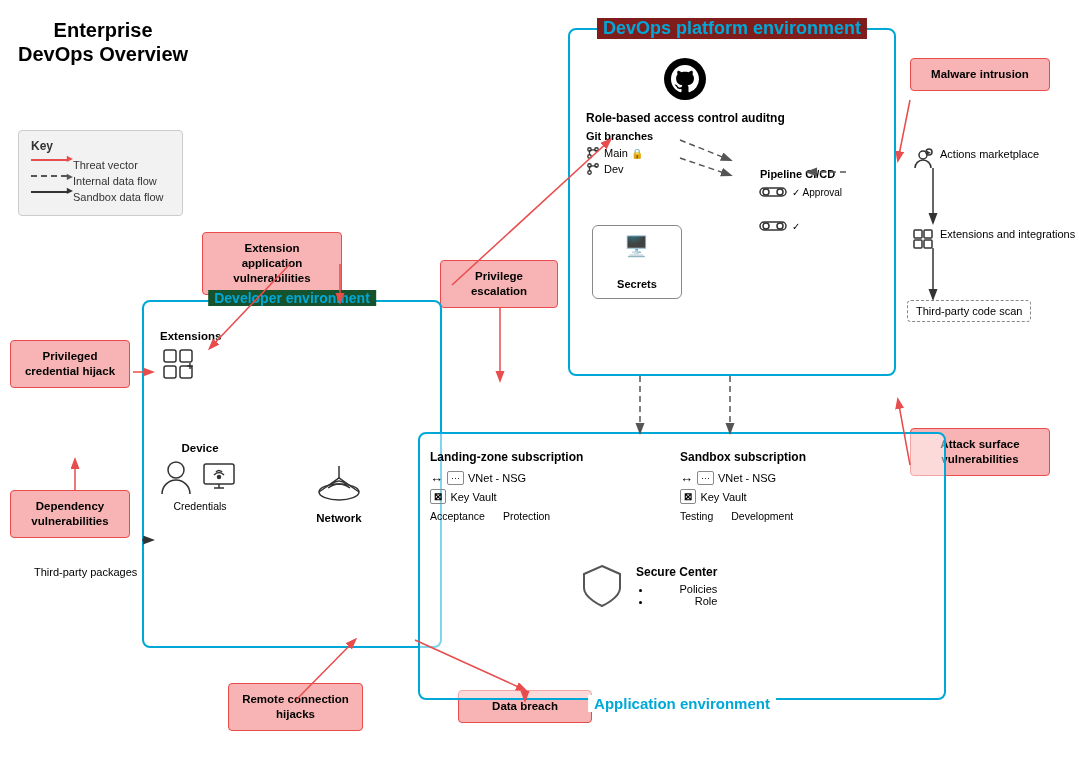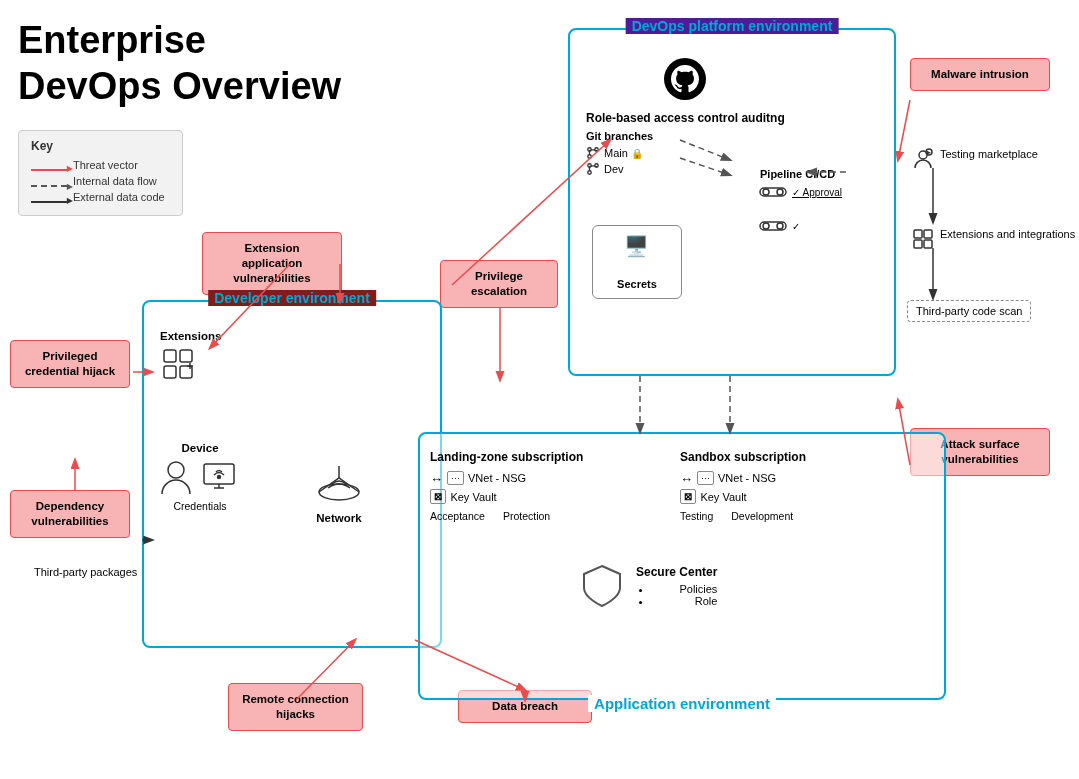--- a/index.html
+++ b/index.html
@@ -14,40 +14,41 @@
     .diagram-container {
       position: relative;
       width: 1079px;
       height: 779px;
     }
     
     .title {
       position: absolute;
       top: 18px;
       left: 18px;
-      font-size: 38px;
+      font-size: 20px;
       font-weight: 700;
       line-height: 1.2;
       color: #000;
+      text-align: center;
     }
     
     .key-box {
       position: absolute;
       top: 130px;
       left: 18px;
       background: #f2f2f2;
       border: 1px solid #ccc;
       border-radius: 4px;
       padding: 8px 12px;
       font-size: 11px;
       color: #333;
       width: 165px;
     }
     .key-box .key-title { font-weight: 700; margin-bottom: 6px; font-size: 12px; }
-    .key-item { display: flex; align-items: flex-end; margin-bottom: 4px; }
+    .key-item { display: flex; align-items: flex-start; margin-bottom: 4px; }
     .key-line {
       display: inline-block;
       width: 36px;
       height: 2px;
       margin-right: 6px;
       flex-shrink: 0;
     }
     .threat-line { background: #e84c4c; position: relative; }
     .threat-line::after { content: '▶'; color: #e84c4c; font-size: 8px; position: absolute; right: -6px; top: -5px; }
     .internal-line { border-top: 2px dashed #555; background: none; position: relative; }
@@ -106,21 +107,21 @@
     <div class="key-item">
       <span class="key-line threat-line"></span>
       <span>Threat vector</span>
     </div>
     <div class="key-item">
       <span class="key-line internal-line"></span>
       <span>Internal data flow</span>
     </div>
     <div class="key-item">
       <span class="key-line external-line"></span>
-      <span>External data code</span>
+      <span>Sandbox data flow</span>
     </div>
   </div>
 
   <div class="threat-box" style="top:340px;left:10px;width:120px;">
     <span>Privileged credential hijack</span>
   </div>
 
   <div class="threat-box" style="top:490px;left:10px;width:120px;">
     <span>Dependency vulnerabilities</span>
   </div>
@@ -143,21 +144,21 @@
 
   <div class="threat-box" style="top:58px;left:910px;width:140px;">
     <span>Malware intrusion</span>
   </div>
 
   <div class="threat-box" style="top:428px;left:910px;width:140px;">
     <span>Attack surface vulnerabilities</span>
   </div>
 
   <div class="env-box" style="top:28px;left:568px;width:328px;height:348px;">
-    <div class="env-label" style="top:-12px;left:50%;transform:translateX(-50%);white-space:nowrap;font-size:14px;background:#4c1d95;padding:0 6px;">DevOps platform environment</div>
+    <div class="env-label" style="top:-12px;left:50%;transform:translateX(-50%);white-space:nowrap;font-size:18px;background:#7f1d1d;padding:0 6px;">DevOps platform environment</div>
 
     <div style="position:absolute;top:28px;left:16px;display:flex;align-items:center;gap:10px;flex-direction:column;">
       <div style="width:42px;height:42px;background:#000;border-radius:50%;display:flex;align-items:center;justify-content:center;">
         <svg width="28" height="28" viewBox="0 0 24 24" fill="white">
             <path d="M12 0C5.37 0 0 5.37 0 12c0 5.31 3.435 9.795 8.205 11.385.6.105.825-.255.825-.57 0-.285-.015-1.23-.015-2.235-3.015.555-3.795-.735-4.035-1.41-.135-.345-.72-1.41-1.23-1.695-.42-.225-1.02-.78-.015-.795.945-.015 1.62.87 1.845 1.23 1.08 1.815 2.805 1.305 3.495.99.105-.78.42-1.305.765-1.605-2.67-.3-5.46-1.335-5.46-5.925 0-1.305.465-2.385 1.23-3.225-.12-.3-.54-1.53.12-3.18 0 0 1.005-.315 3.3 1.23.96-.27 1.98-.405 3-.405s2.04.135 3 .405c2.295-1.56 3.3-1.23 3.3-1.23.66 1.65.24 2.88.12 3.18.765.84 1.23 1.905 1.23 3.225 0 4.605-2.805 5.625-5.475 5.925.435.375.81 1.095.81 2.22 0 1.605-.015 2.895-.015 3.3 0 .315.225.69.825.57A12.02 12.02 0 0 0 24 12c0-6.63-5.37-12-12-12z"></path>
           </svg>
       </div>
       <div style="font-size:12px;font-weight:600;line-height:1.4;">Role-based access control auditng</div>
     </div>
 
@@ -186,39 +187,39 @@
 
     <div style="position:absolute;top:138px;left:190px;font-size:11px;font-weight:600;">Pipeline CI/CD</div>
 
     <div style="position:absolute;top:152px;left:188px;display:flex;align-items:center;gap:4px;">
 
       <svg width="30" height="20" viewBox="0 0 30 20">
           <rect x="2" y="6" width="26" height="8" rx="4" fill="none" stroke="#333" stroke-width="1.5"></rect>
           <circle cx="8" cy="10" r="3" fill="none" stroke="#333" stroke-width="1.5"></circle>
           <circle cx="22" cy="10" r="3" fill="none" stroke="#333" stroke-width="1.5"></circle>
         </svg>
-      <span style="font-size:10px;text-decoration:underline;">✓ Approval</span>
+      <span style="font-size:10px;">✓ Approval</span>
     </div>
     <div style="position:absolute;top:186px;left:188px;display:flex;align-items:center;gap:4px;">
       <svg width="30" height="20" viewBox="0 0 30 20">
           <rect x="2" y="6" width="26" height="8" rx="4" fill="none" stroke="#333" stroke-width="1.5"></rect>
           <circle cx="8" cy="10" r="3" fill="none" stroke="#333" stroke-width="1.5"></circle>
           <circle cx="22" cy="10" r="3" fill="none" stroke="#333" stroke-width="1.5"></circle>
         </svg>
       <span style="font-size:10px;">✓</span>
     </div>
 
     <div style="position:absolute;top:195px;left:22px;border:1.5px solid #888;border-radius:6px;padding:8px;text-align:center;width:90px;">
       <div style="font-size:20px;">🖥️</div>
       <div style="font-size:11px;font-weight:600;margin-top:20px;">Secrets</div>
     </div>
   </div>
 
   <div class="env-box" style="top:300px;left:142px;width:300px;height:348px;">
-    <div class="env-label" style="top:-12px;left:50%;transform:translateX(-50%);white-space:nowrap;background:#7f1d1d;padding:0 6px;">Developer environment</div>
+    <div class="env-label" style="top:-12px;left:50%;transform:translateX(-50%);white-space:nowrap;background:#14532d;padding:0 6px;">Developer environment</div>
 
     <div style="position:absolute;top:28px;left:16px;">
       <div style="font-size:11.5px;font-weight:600;margin-bottom:4px;">Extensions</div>
       <div style="display:flex;align-items:center;gap:2px;">
         <svg width="36" height="36" viewBox="0 0 36 36" fill="none" stroke="#333" stroke-width="1.5">
           <rect x="4" y="4" width="12" height="12" rx="2"></rect>
           <rect x="20" y="4" width="12" height="12" rx="2"></rect>
           <rect x="4" y="20" width="12" height="12" rx="2"></rect>
           <rect x="20" y="20" width="12" height="12" rx="2"></rect>
           <line x1="30" y1="17" x2="30" y2="23"></line>
@@ -318,21 +319,21 @@
     </div>
   </div>
 
   <div style="position:absolute;top:148px;left:912px;font-size:11px;display:flex;align-items:flex-start;gap:6px;">
     <svg width="22" height="22" viewBox="0 0 22 22" fill="none" stroke="#333" stroke-width="1.5">
         <circle cx="11" cy="7" r="4"></circle>
         <path d="M3 20c0-4.4 3.6-8 8-8s8 3.6 8 8"></path>
         <circle cx="17" cy="4" r="3" fill="#fff" stroke="#333"></circle>
         <text x="15" y="6" font-size="5" fill="#333" stroke="none">▶</text>
       </svg>
-    <span>Testing marketplace</span>
+    <span>Actions marketplace</span>
   </div>
 
   <div style="position:absolute;top:228px;left:912px;font-size:11px;display:flex;align-items:flex-start;gap:6px;">
     <svg width="22" height="22" viewBox="0 0 22 22" fill="none" stroke="#333" stroke-width="1.5">
       <rect x="2" y="2" width="8" height="8" rx="1"></rect>
         <rect x="12" y="2" width="8" height="8" rx="1"></rect>
       <rect x="2" y="12" width="8" height="8" rx="1"></rect>
         <rect x="12" y="12" width="8" height="8" rx="1"></rect>
     </svg>
     <span>Extensions and integrations</span>

